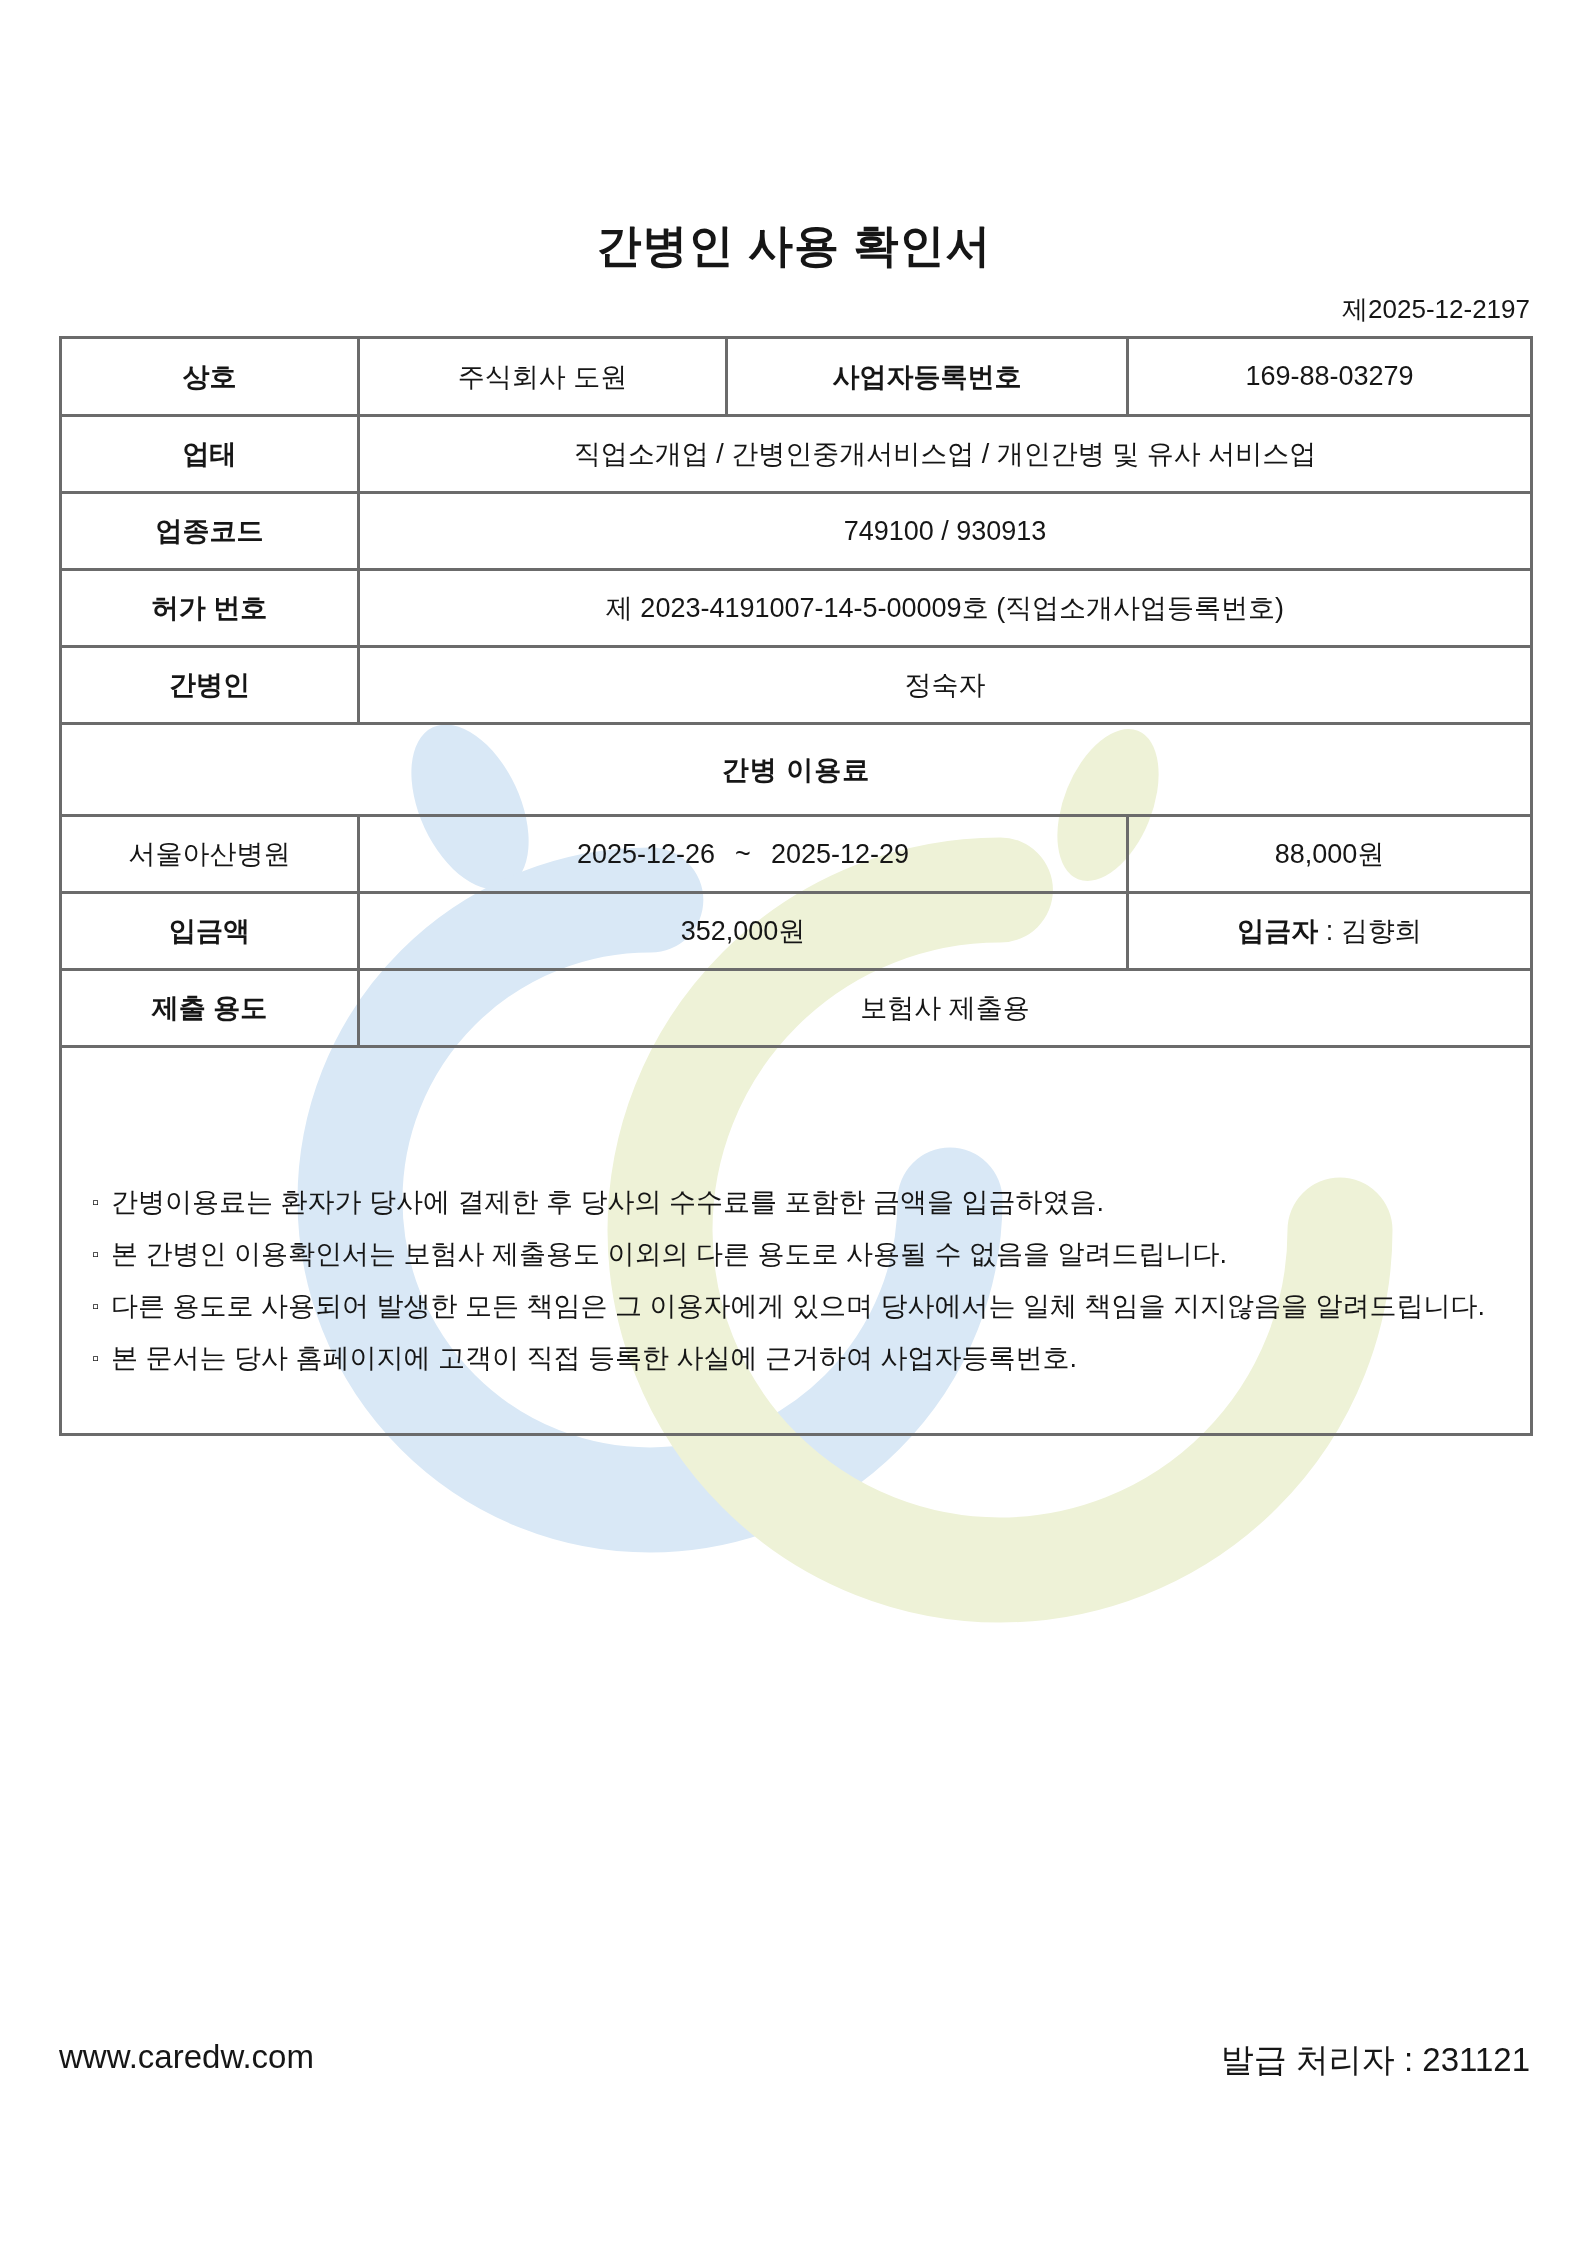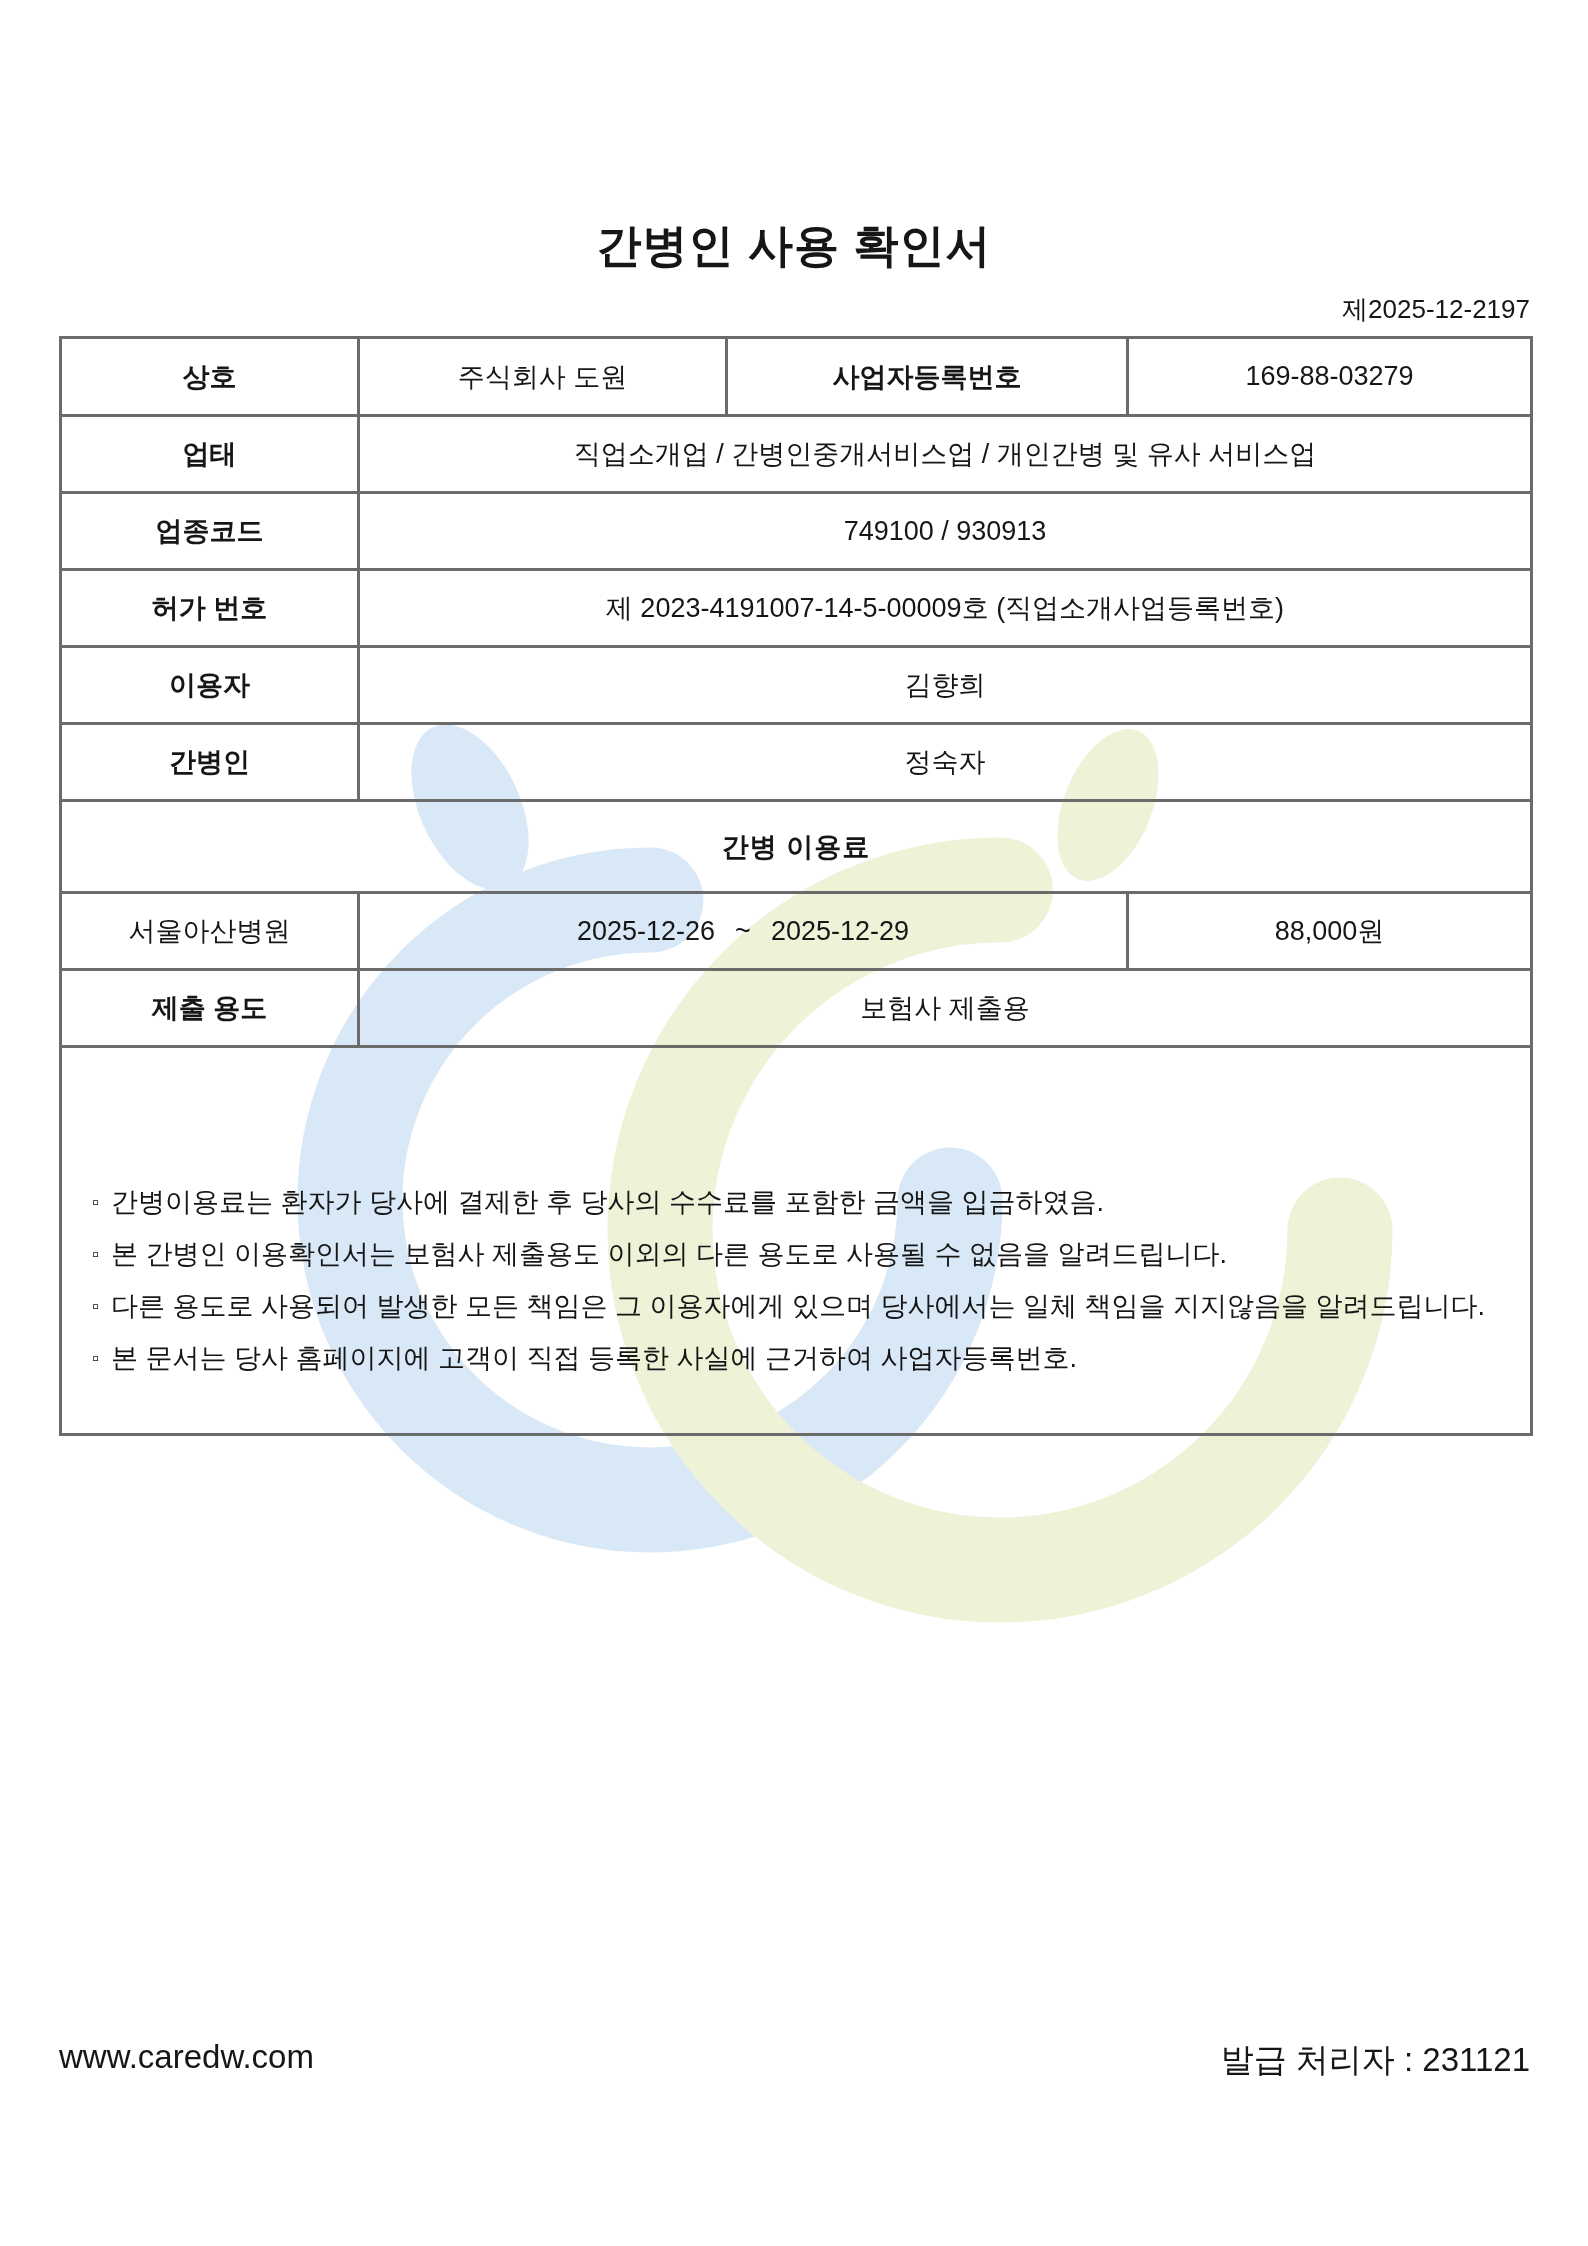--- a/index.html
+++ b/index.html
@@ -119,38 +119,42 @@
       </tr>
       <tr class="r">
         <td class="lbl">업종코드</td>
         <td colspan="3">749100 / 930913</td>
       </tr>
       <tr class="r">
         <td class="lbl">허가 번호</td>
         <td colspan="3">제 2023-4191007-14-5-00009호 (직업소개사업등록번호)</td>
       </tr>
       <tr class="r">
-        <td class="lbl">이용자</td>
-        <td colspan="3">김향희</td>
-      </tr>
-      <tr class="r">
         <td class="lbl">간병인</td>
         <td colspan="3">정숙자</td>
       </tr>
 
       <tr class="section">
         <td colspan="4" class="section-cell">간병 이용료</td>
       </tr>
 
       <tr class="r">
         <td>서울아산병원</td>
         <td colspan="2">
           <span>2025-12-26</span><span class="tilde">~</span><span>2025-12-29</span>
         </td>
         <td>88,000원</td>
+      </tr>
+      <tr class="r">
+        <td class="lbl">입금액</td>
+        <td colspan="2">352,000원</td>
+        <td>
+          <span class="lbl" style="font-weight:bold">입금자</span>
+          <span>: 김향희</span>
+        </td>
       </tr>
       <tr class="r">
         <td class="lbl">제출 용도</td>
         <td colspan="3">보험사 제출용</td>
       </tr>
 
       <tr class="notes-row">
         <td colspan="4" class="notes-cell">
           <ul class="notes-list">
             <li>

